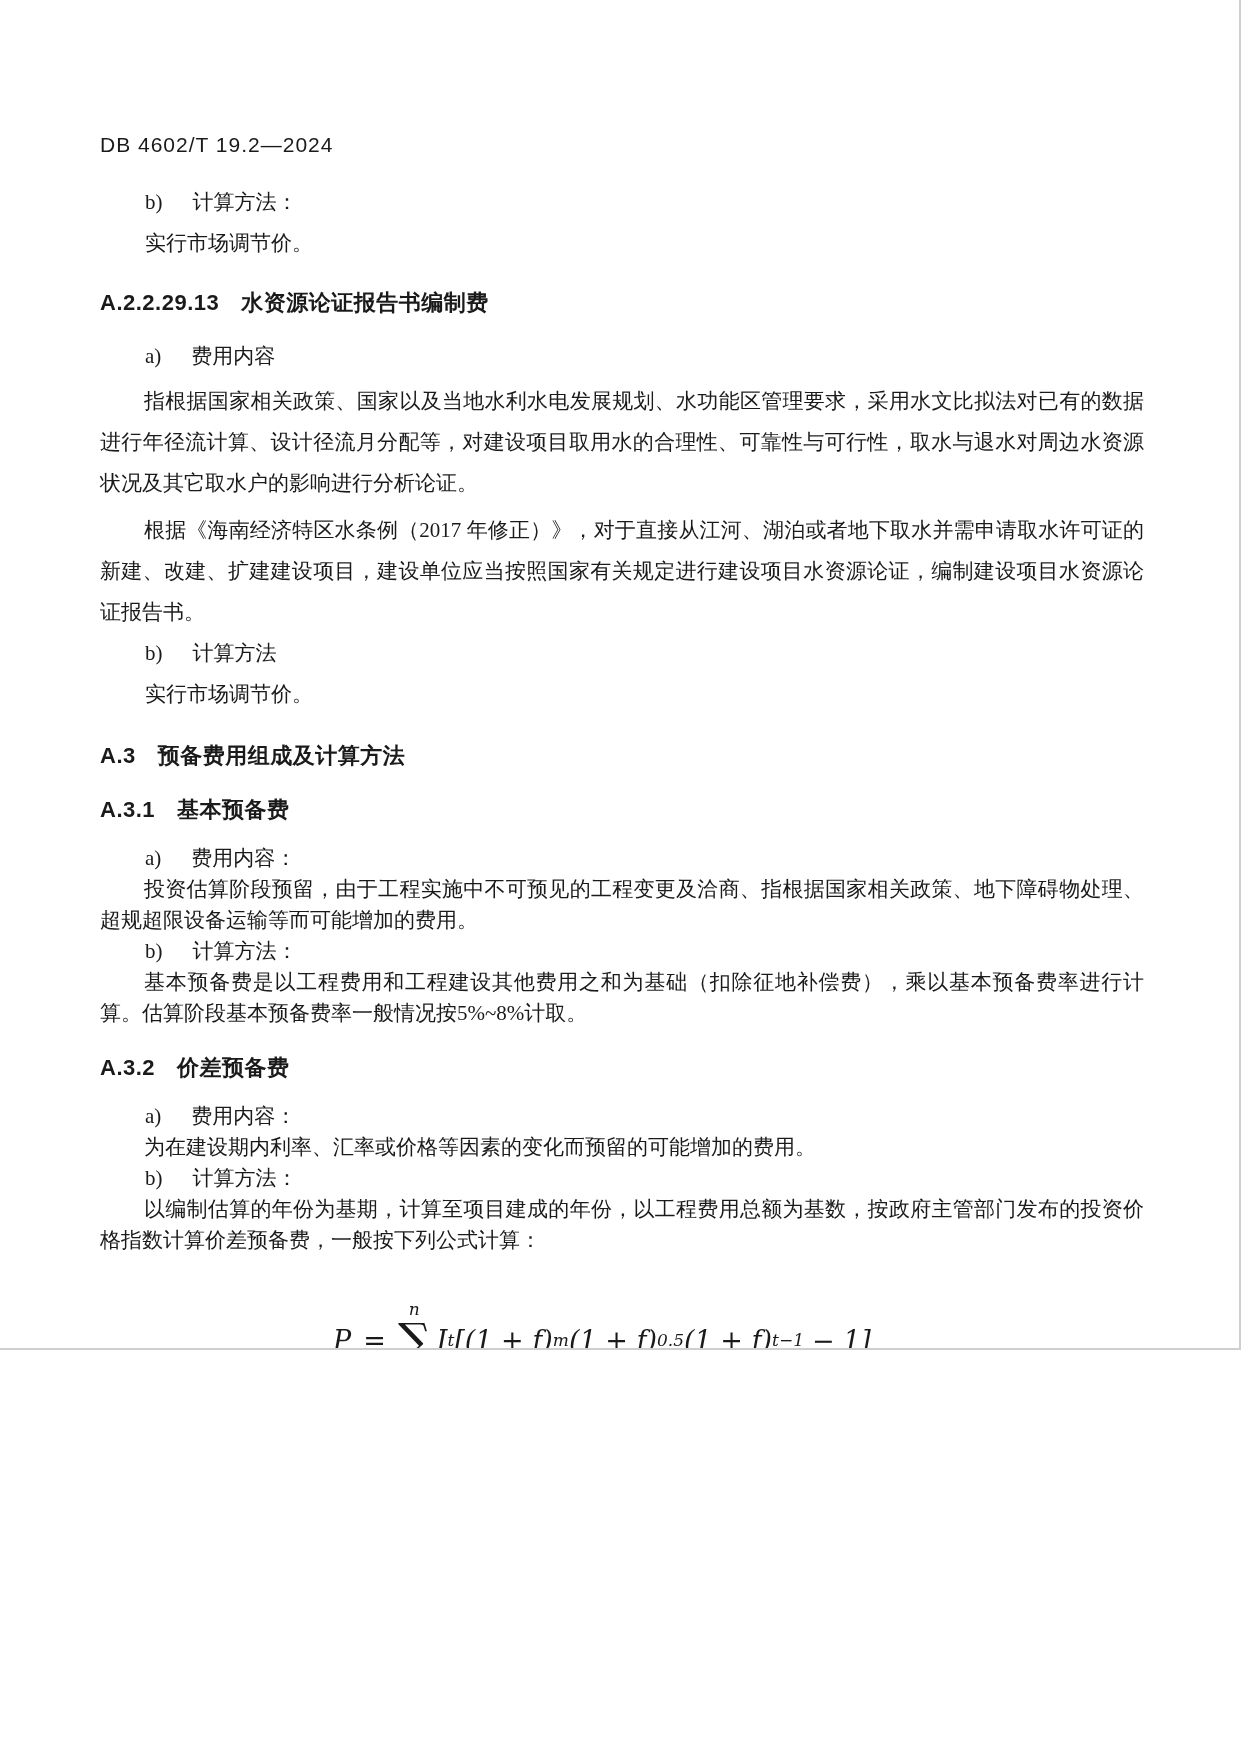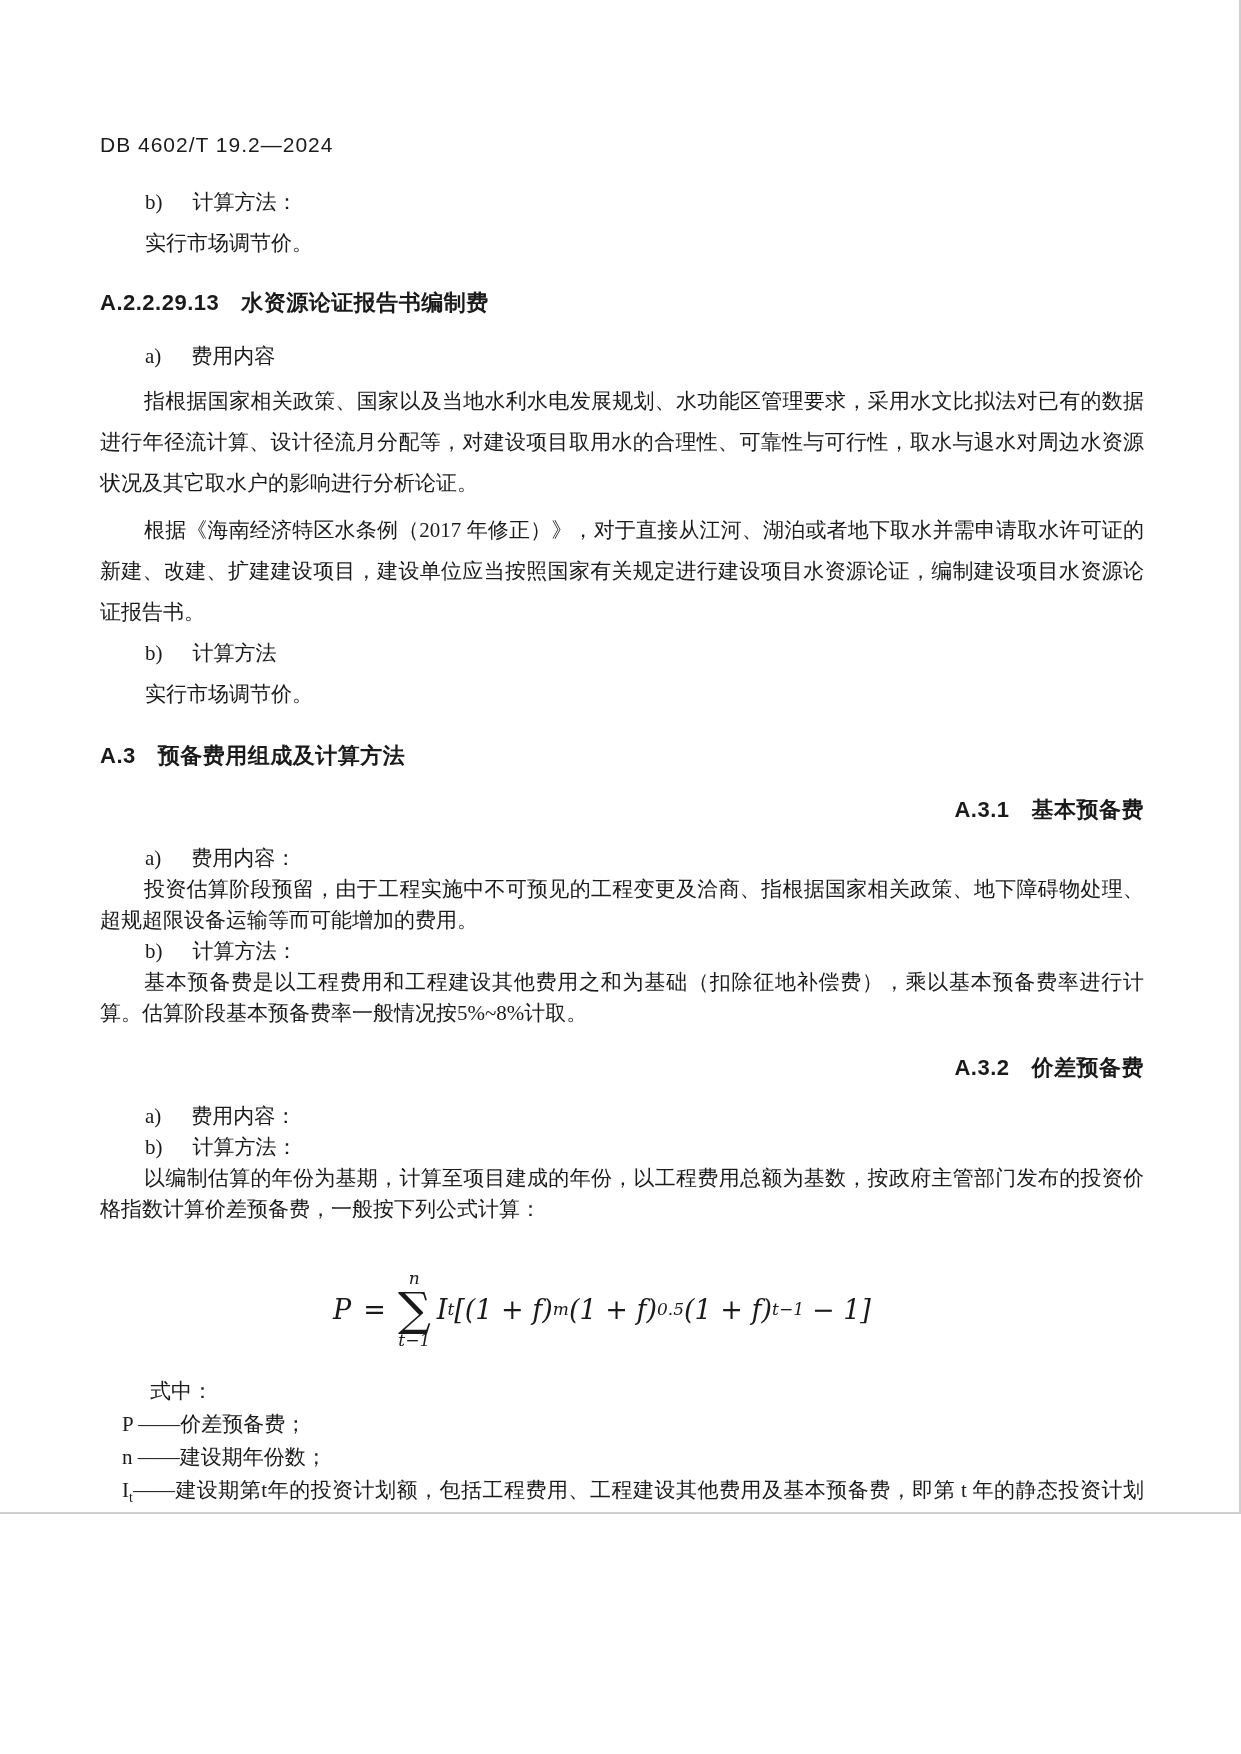--- a/index.html
+++ b/index.html
@@ -1,19 +1,19 @@
 <!DOCTYPE html>
 <html lang="zh"><head>
 <meta charset="utf-8">
 <style>
   * { margin:0; padding:0; box-sizing:border-box; }
   html,body { background:#ffffff; }
   .page {
     position:relative;
-    width:1241px; height:1514px;
+    width:1241px; height:1350px;
     background:#ffffff;
     color:#1a1a1a;
     border-right:2px solid #cfcfcf;
     border-bottom:2px solid #cfcfcf;
     overflow:hidden;
     font-family:"Liberation Serif","DejaVu Serif",serif;
   }
   .content { padding:132px 95px 0 100px; font-size:21px; }
 
   .doc-header {
@@ -32,21 +32,21 @@
   .gap6 { margin-top:6px; }
 
   h2.heading, h3.heading {
     font-family:"Liberation Sans","DejaVu Sans",sans-serif;
     font-weight:bold; font-size:22px; line-height:30px;
     letter-spacing:0.5px;
   }
   .heading .h-no { margin-right:22px; }
   .h-l1 { margin-top:24px; margin-bottom:18px; }
   .h-l2 { margin-top:26px; margin-bottom:20px; }
-  .h-l3 { margin-top:24px; margin-bottom:18px;text-align:right; }
+  .h-l3 { margin-top:24px; margin-bottom:18px; }
 
   
   .formula {
     display:flex; align-items:center; justify-content:center;
     margin:44px 40px 26px 0;
     font-family:"DejaVu Serif","Liberation Serif",serif;
     font-size:27px; font-style:italic;
   }
   .formula .fe { font-style:normal; margin:0 12px; }
   .sum { display:inline-flex; flex-direction:column; align-items:center; margin-right:6px; }
@@ -88,20 +88,21 @@
     <h2 class="heading h-l2"><span class="h-no">A.3</span><span>预备费用组成及计算方法</span></h2>
 
     <h3 class="heading h-l3"><span class="h-no">A.3.1</span><span>基本预备费</span></h3>
     <p class="body lh31 item"><span class="item-label">a)</span><span>费用内容：</span></p>
     <p class="body lh31 indent">投资估算阶段预留，由于工程实施中不可预见的工程变更及洽商、指根据国家相关政策、地下障碍物处理、超规超限设备运输等而可能增加的费用。</p>
     <p class="body lh31 item"><span class="item-label">b)</span><span>计算方法：</span></p>
     <p class="body lh31 indent">基本预备费是以工程费用和工程建设其他费用之和为基础（扣除征地补偿费），乘以基本预备费率进行计算。估算阶段基本预备费率一般情况按5%~8%计取。</p>
 
     <h3 class="heading h-l3"><span class="h-no">A.3.2</span><span>价差预备费</span></h3>
     <p class="body lh31 item"><span class="item-label">a)</span><span>费用内容：</span></p>
+    <p class="body lh31 indent">为在建设期内利率、汇率或价格等因素的变化而预留的可能增加的费用。</p>
     <p class="body lh31 item"><span class="item-label">b)</span><span>计算方法：</span></p>
     <p class="body lh31 indent">以编制估算的年份为基期，计算至项目建成的年份，以工程费用总额为基数，按政府主管部门发布的投资价格指数计算价差预备费，一般按下列公式计算：</p>
 
     <div class="formula">
       <span>P</span>
       <span class="fe">=</span>
       <span class="sum">
         <span class="sum-top">n</span>
         <span class="sum-sym">∑</span>
         <span class="sum-bot">t−1</span>

